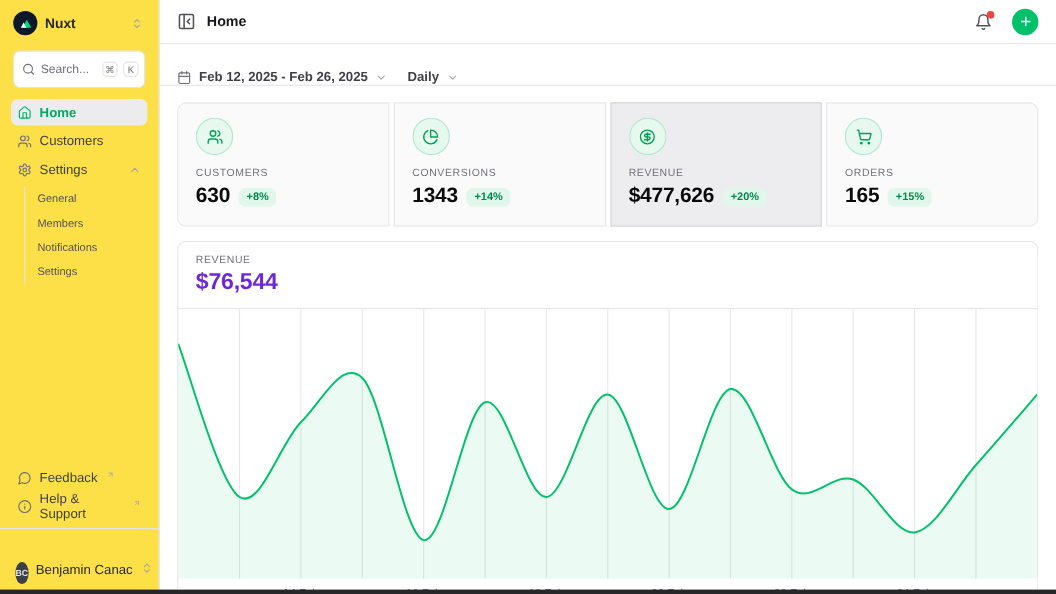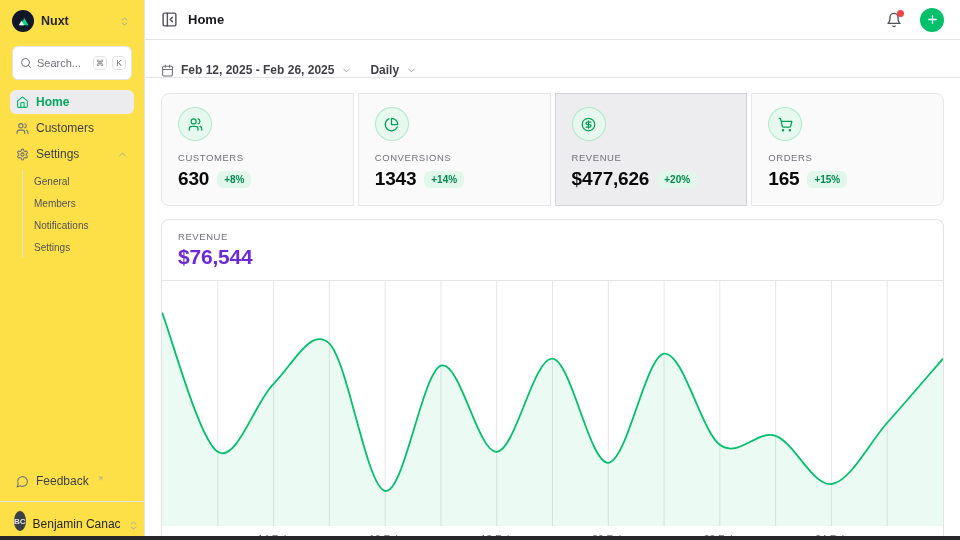--- a/index.html
+++ b/index.html
@@ -24,21 +24,21 @@
   .nav-item .lbl { flex:1; }
   .nav-item.active { background:#ececee; color:#00a860; font-weight:600; }
   .nav-item.active .nic { color:#00b465; }
   .nic { color:#71717a; display:flex; }
   .count-badge { font-size:9px; color:#52525b; border:1px solid #e4e4e7; background:#fff; border-radius:4px; padding:1px 4px; }
   .subnav { margin:2px 0 0 12px; border-left:1px solid #e4e4e7; padding-left:11px; display:flex; flex-direction:column; }
   .subnav-item { font-size:10px; color:#52525b; height:22px; display:flex; align-items:center; border-radius:6px; cursor:pointer; }
   .side-spacer { flex:1; }
   .ext-ic { color:#a1a1aa; margin-left:1px; margin-top:-6px; }
   .side-divider { border-top:1px solid #e4e4e7; margin:8px -10px 6px; }
-  .user-row { display:flex; align-items:flex-end; gap:7px; padding:3px 4px; border-radius:6px; cursor:pointer; }
+  .user-row { display:flex; align-items:flex-start; gap:7px; padding:3px 4px; border-radius:6px; cursor:pointer;margin-top:21px; }
   .avatar { width:20px; height:20px; border-radius:50%; background:#3b3f46; color:#e4e4e7; font-size:8px; font-weight:700; display:flex; align-items:center; justify-content:center; }
   .user-name { flex:1; font-size:12px; font-weight:400; color:#27272a; white-space:nowrap; }
 
   
   .main { flex:1; display:flex; flex-direction:column; min-width:0; }
   .topbar { height:40px; border-bottom:1px solid #e4e4e7; display:flex; align-items:center; padding:0 16px; gap:10px; }
   .page-title { font-size:13px; font-weight:700; color:#18181b; flex:1; }
   .icon-btn { display:flex; align-items:center; justify-content:center; color:#52525b; cursor:pointer; position:relative; }
   .notif-dot { position:absolute; top:-2px; right:-2px; width:7px; height:7px; border-radius:50%; background:#ef4444; }
   .plus-btn { width:24px; height:24px; border-radius:50%; background:var(--primary); color:#fff; display:flex; align-items:center; justify-content:center; cursor:pointer; border:none; }
@@ -149,20 +149,36 @@
     <div class="side-spacer"></div>
 
     <nav class="nav">
       <div class="nav-item">
         <span class="nic">
           <svg width="13" height="13" viewBox="0 0 24 24" fill="none" stroke="currentColor" stroke-width="2" stroke-linecap="round" stroke-linejoin="round">
               <path d="M7.9 20A9 9 0 1 0 4 16.1L2 22Z"></path>
             </svg>
         </span>
         <span>Feedback</span>
+        <span class="ext-ic">
+          <svg width="7" height="7" viewBox="0 0 24 24" fill="none" stroke="currentColor" stroke-width="2.4" stroke-linecap="round" stroke-linejoin="round">
+              <path d="M7 7h10v10"></path>
+              <path d="M7 17 17 7"></path>
+            </svg>
+        </span>
+      </div>
+      <div class="nav-item">
+        <span class="nic">
+          <svg width="13" height="13" viewBox="0 0 24 24" fill="none" stroke="currentColor" stroke-width="2" stroke-linecap="round" stroke-linejoin="round">
+              <circle cx="12" cy="12" r="10"></circle>
+              <path d="M12 16v-4"></path>
+              <path d="M12 8h.01"></path>
+            </svg>
+        </span>
+        <span>Help &amp; Support</span>
         <span class="ext-ic">
           <svg width="7" height="7" viewBox="0 0 24 24" fill="none" stroke="currentColor" stroke-width="2.4" stroke-linecap="round" stroke-linejoin="round">
               <path d="M7 7h10v10"></path>
               <path d="M7 17 17 7"></path>
             </svg>
         </span>
       </div>
     </nav>
 
     <div class="side-divider"></div>

